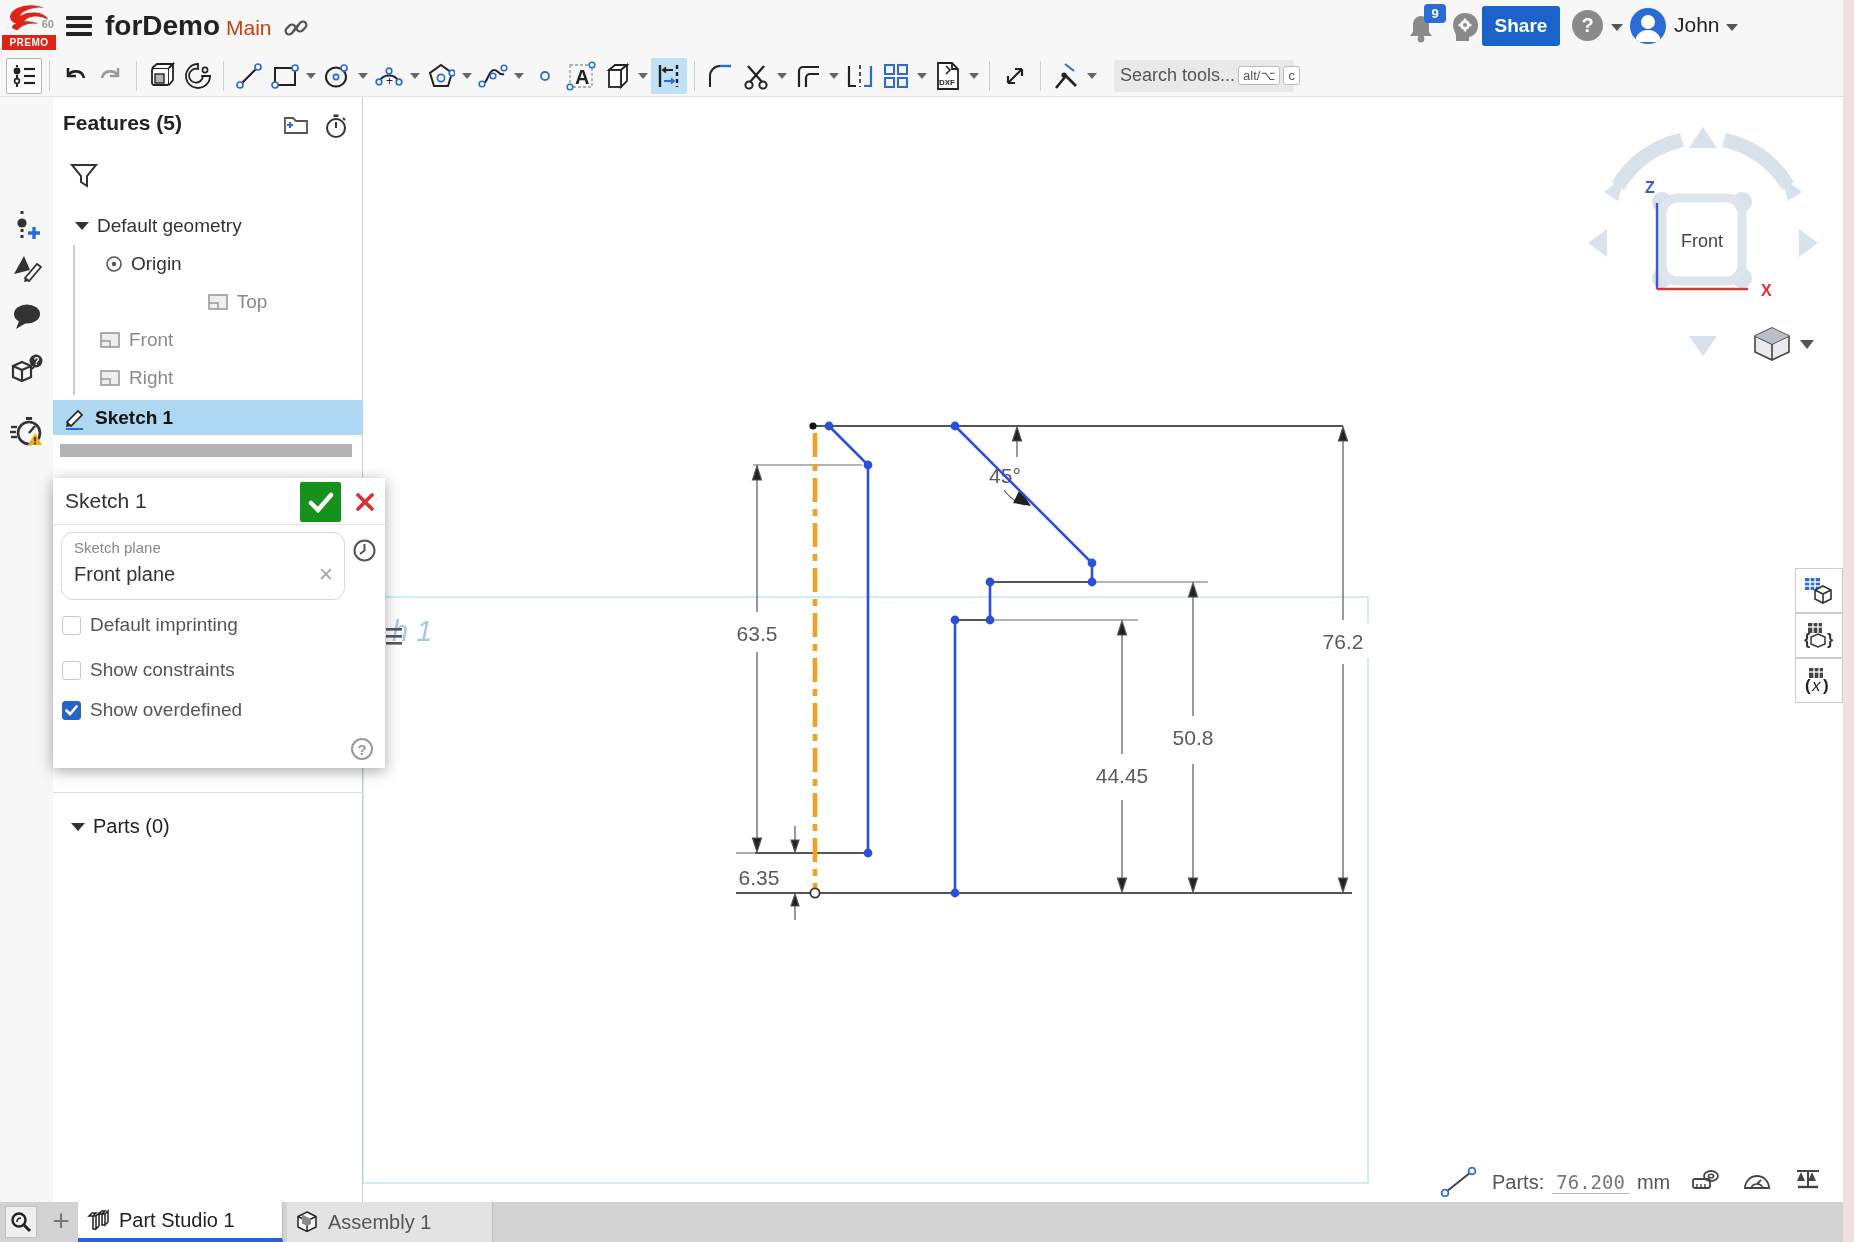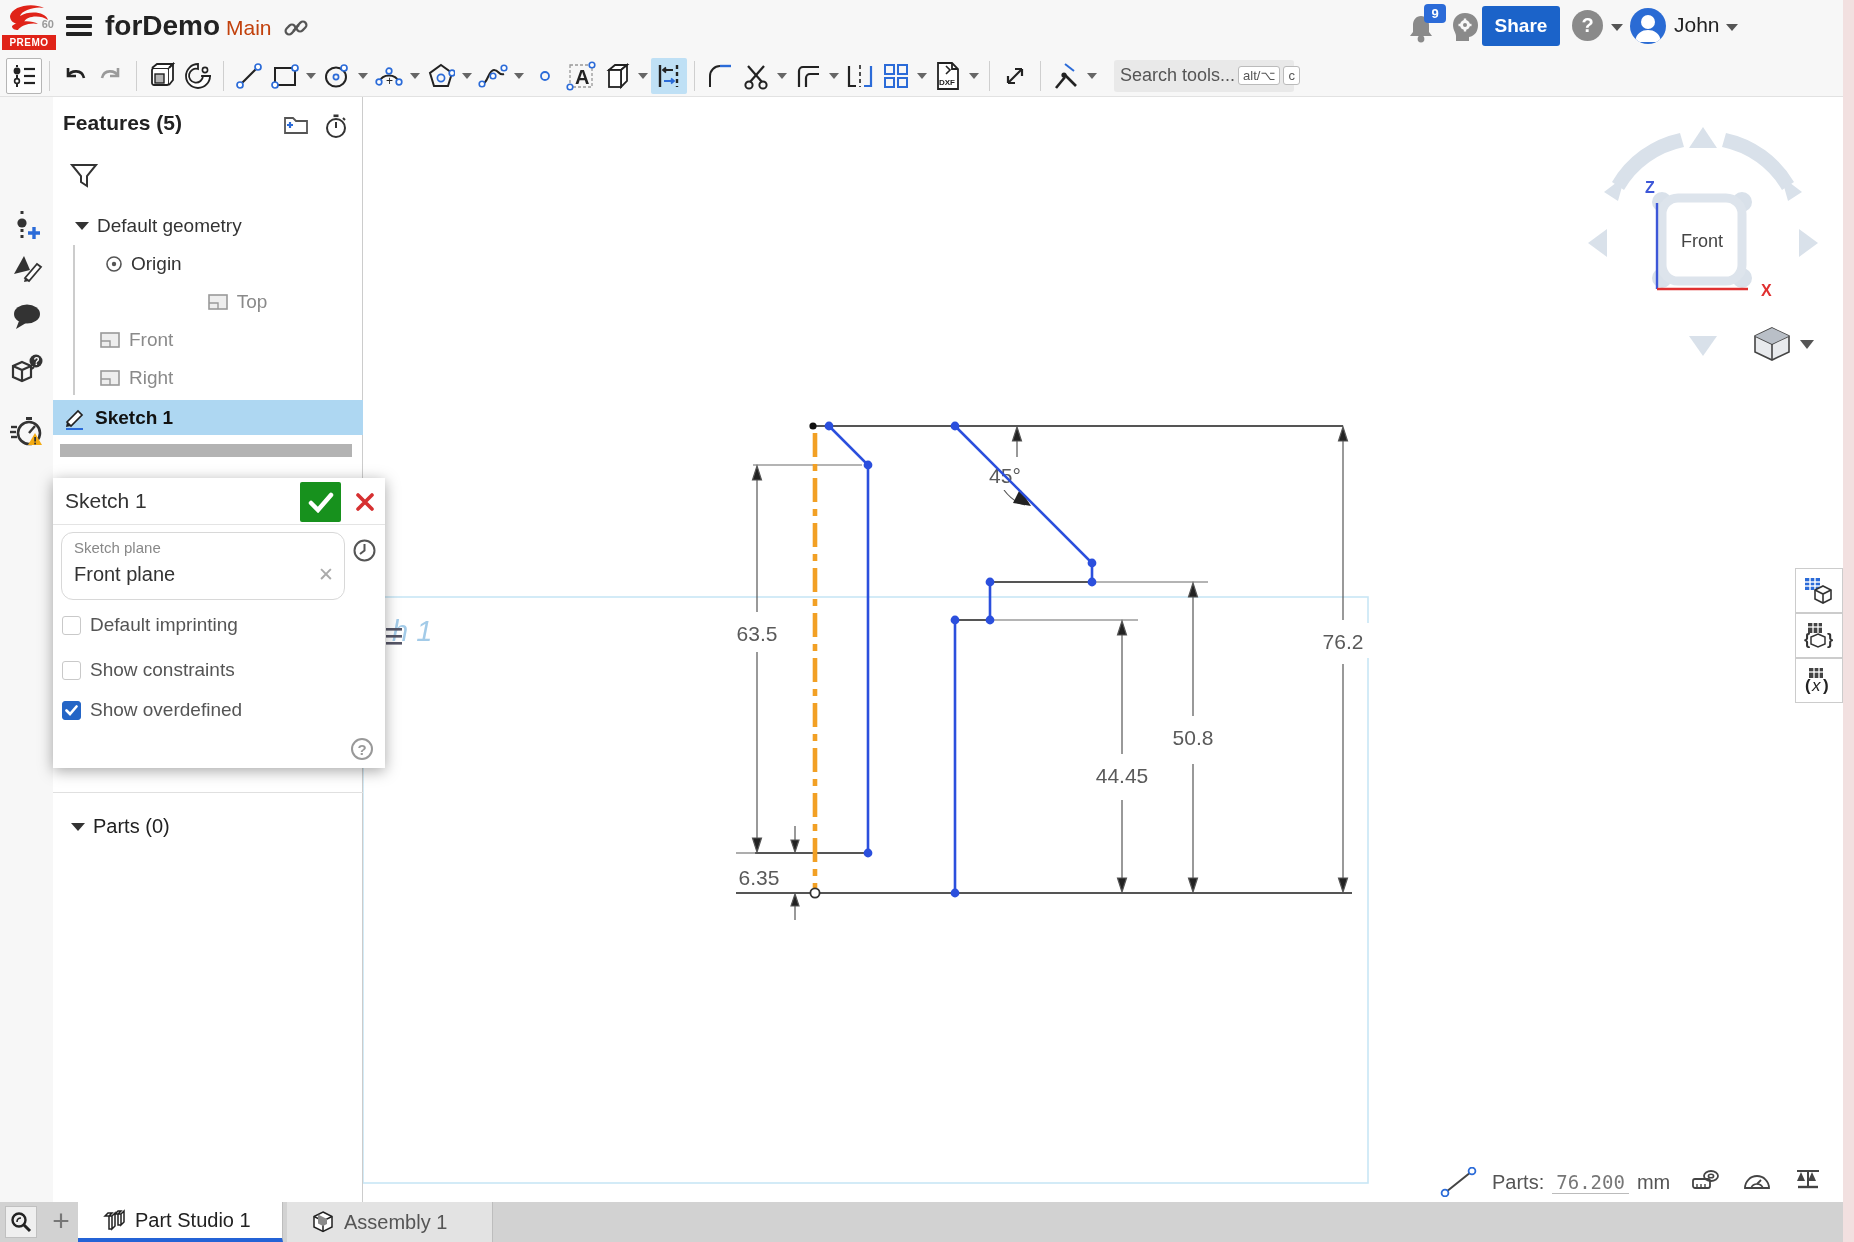--- a/index.html
+++ b/index.html
@@ -97,21 +97,21 @@
   .len-unit { font-size:20px; color:#555; margin-left:8px; }
   .len-ic { margin-left:22px; cursor:pointer; }
 
   
   .pinkstrip { left:1843px; top:0; width:11px; height:1242px; background:#f2e0e0; z-index:30; }
 
   
   .tabbar { left:0; top:1202px; width:1854px; height:40px; background:#d2d2d2; z-index:16; }
   .tab-search { position:absolute; left:5px; top:4px; width:32px; height:32px; background:#efefef; border:1px solid #c0c0c0; display:flex; align-items:center; justify-content:center; cursor:pointer; }
   .tab-plus { position:absolute; left:44px; top:0px; width:34px; height:40px; font-size:30px; color:#777; text-align:center; line-height:38px; cursor:pointer; }
-  .tab { position:absolute; top:0; height:40px; display:flex; align-items:center; padding-left:24px; cursor:pointer; border-right:1px solid #bdbdbd; }
+  .tab { position:absolute; top:0; height:40px; display:flex; align-items:center; padding-left:8px; cursor:pointer; border-right:1px solid #bdbdbd; }
   .tab.active { left:78px; width:205px; background:#fff; border-bottom:4px solid #2463d6; }
   .tab.inactive { left:287px; width:206px; background:#e3e3e3; }
   .tab-label { font-size:20px; color:#222; margin-left:9px; }
   .tab.inactive .tab-label { color:#555; }
 
   .viewcube { left:1580px; top:107px; z-index:5; }
 </style>
 </head>
 <body>
 

